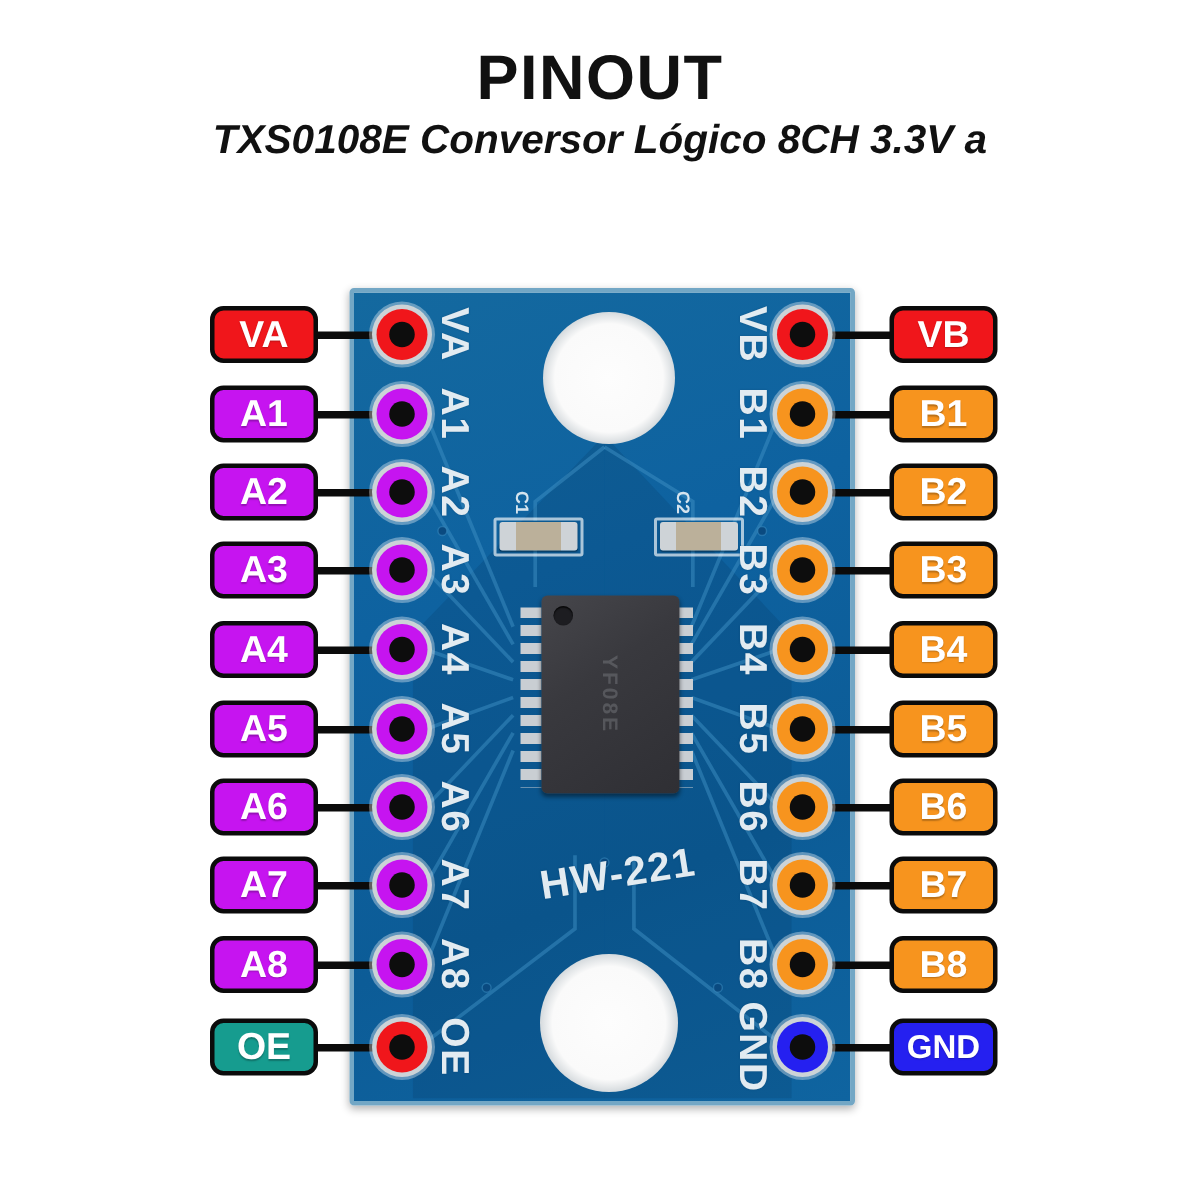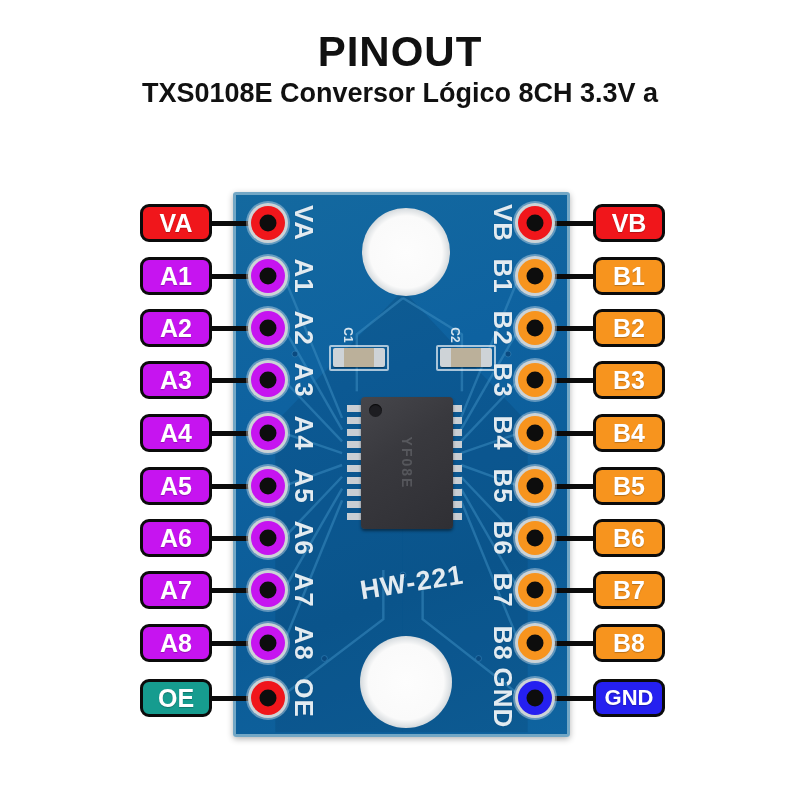--- a/index.html
+++ b/index.html
@@ -9,21 +9,21 @@
     font-family:"Liberation Sans","DejaVu Sans",sans-serif;
   }
 
   
   .title {
     position:absolute; top:28px; left:0; width:800px; text-align:center;
     font-size:42px; font-weight:700; color:#111111; letter-spacing:1px;
   }
   .subtitle {
     position:absolute; top:78px; left:0; width:800px; text-align:center;
-    font-size:27px; font-weight:700; color:#111111; line-height:31px;
+    font-size:27px; font-weight:700; color:#111111; line-height:31px;font-style:italic;
   }
 
   
   .board {
     position:absolute; left:233px; top:192px; width:337px; height:545px;
     background:linear-gradient(160deg,#14699f 0%,#0e62a0 35%,#0c5c97 70%,#0f64a0 100%);
     border:3px solid #73a7c5; border-radius:3px; box-sizing:border-box;
     box-shadow:0 2px 6px rgba(0,0,0,0.30);
   }
   .board svg.traces { position:absolute; left:0; top:0; width:100%; height:100%; }

